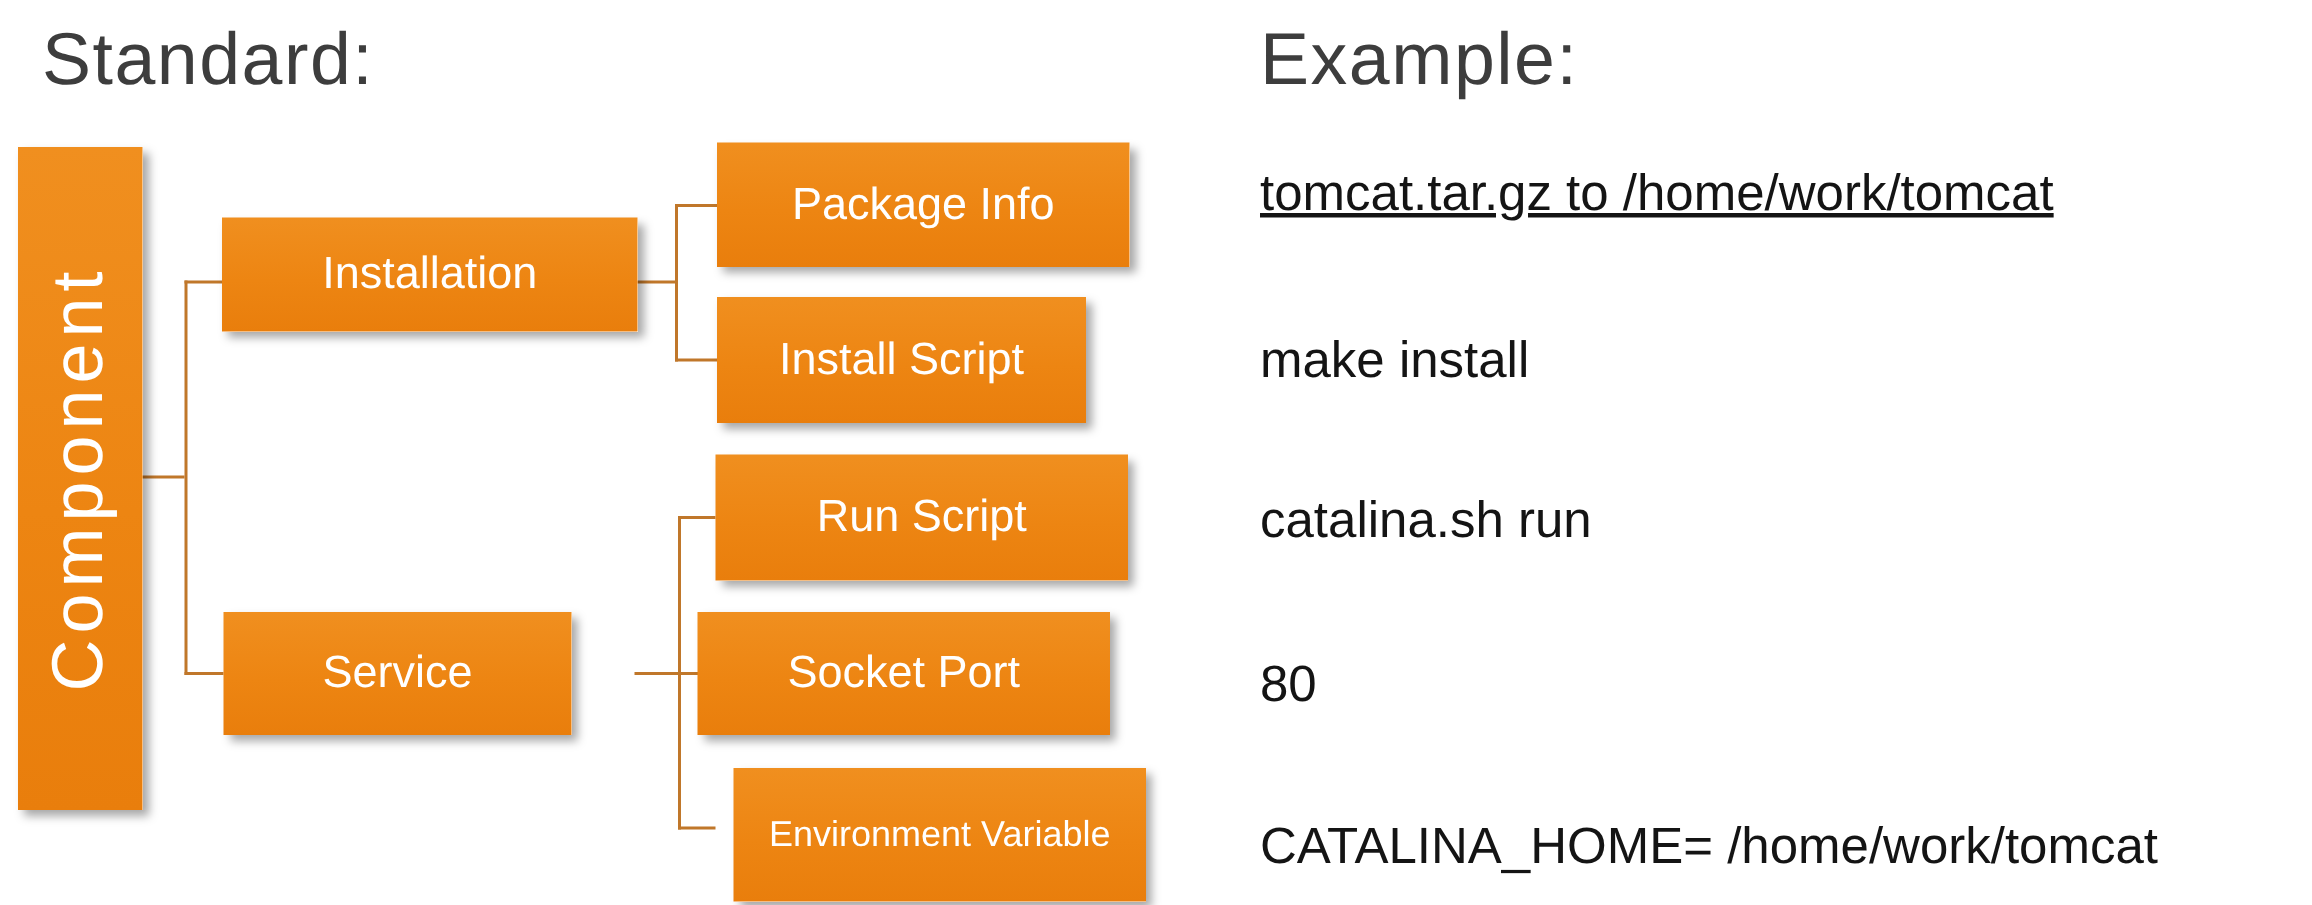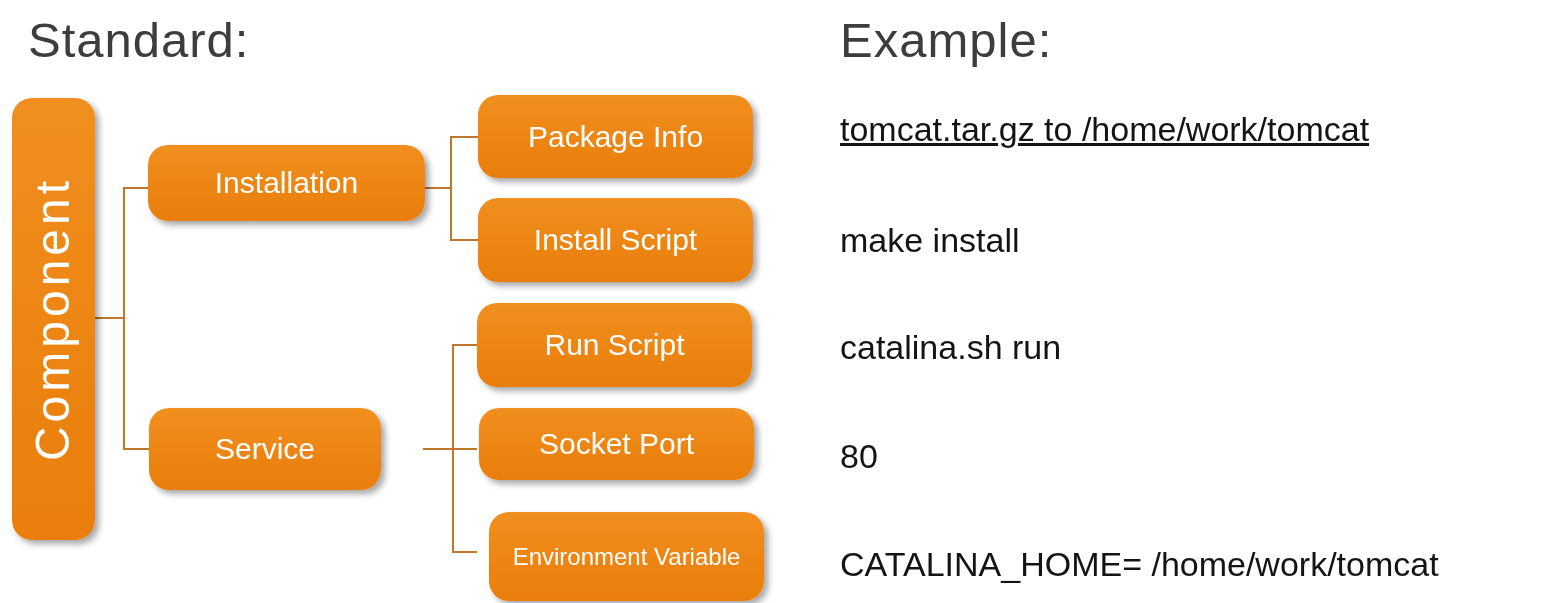--- a/index.html
+++ b/index.html
@@ -29,30 +29,29 @@
     position: absolute;
     background: linear-gradient(180deg, #f08f1f 0%, #ed8512 55%, #e97e0c 100%);
     box-shadow: 4px 4px 6px rgba(0,0,0,0.35);
     color: #ffffff;
     display: flex;
     align-items: center;
     justify-content: center;
     text-align: left;
     font-size: 30px;
     line-height: 1.25;
-    border-radius: 20px;
   }
   .node-component        { left: 12px;  top: 98px;  width: 83px;  height: 442px; overflow: visible; }
   .node-component span   { transform: rotate(-90deg); white-space: nowrap; font-size: 48px; letter-spacing: 4px; }
   .node-installation     { left: 148px; top: 145px; width: 277px; height: 76px; }
   .node-service          { left: 149px; top: 408px; width: 232px; height: 82px; }
   .node-package-info     { left: 478px; top: 95px;  width: 275px; height: 83px; }
-  .node-install-script   { left: 478px; top: 198px; width: 275px; height: 84px; }
+  .node-install-script   { left: 478px; top: 198px; width: 246px; height: 84px; }
   .node-run-script       { left: 477px; top: 303px; width: 275px; height: 84px; }
-  .node-socket-port      { left: 479px; top: 408px; width: 275px; height: 72px; }
+  .node-socket-port      { left: 465px; top: 408px; width: 275px; height: 82px; }
   .node-env-variable     { left: 477px; top: 512px; width: 275px; height: 89px; font-size: 24px; padding: 0 20px; margin-left: 12px; }
 
   
   .conn { position: absolute; background: #c0772a; }
   .c-root-h    { left: 95px;  top: 317px; width: 28px;  height: 2px; }
   .c-root-v    { left: 123px; top: 187px; width: 2px;   height: 263px; }
   .c-root-s1   { left: 123px; top: 187px; width: 25px;  height: 2px; }
   .c-root-s2   { left: 123px; top: 448px; width: 26px;  height: 2px; }
   .c-inst-h    { left: 425px; top: 187px; width: 25px;  height: 2px; }
   .c-inst-v    { left: 450px; top: 136px; width: 2px;   height: 105px; }

